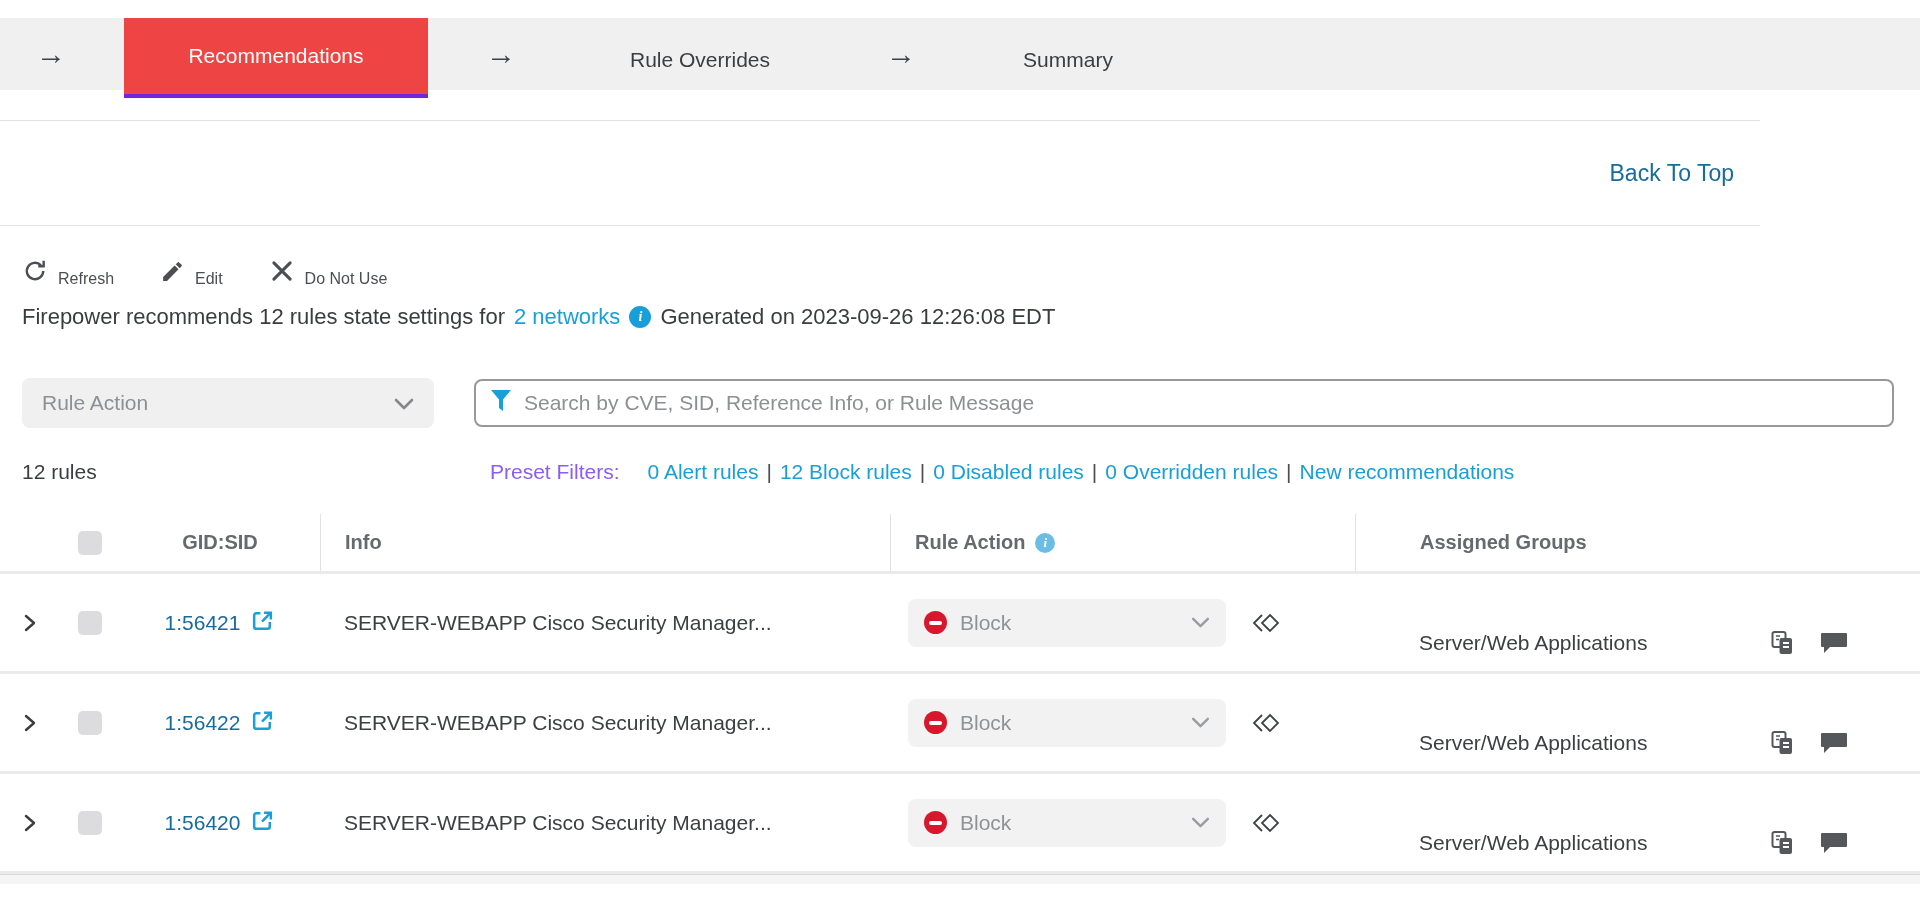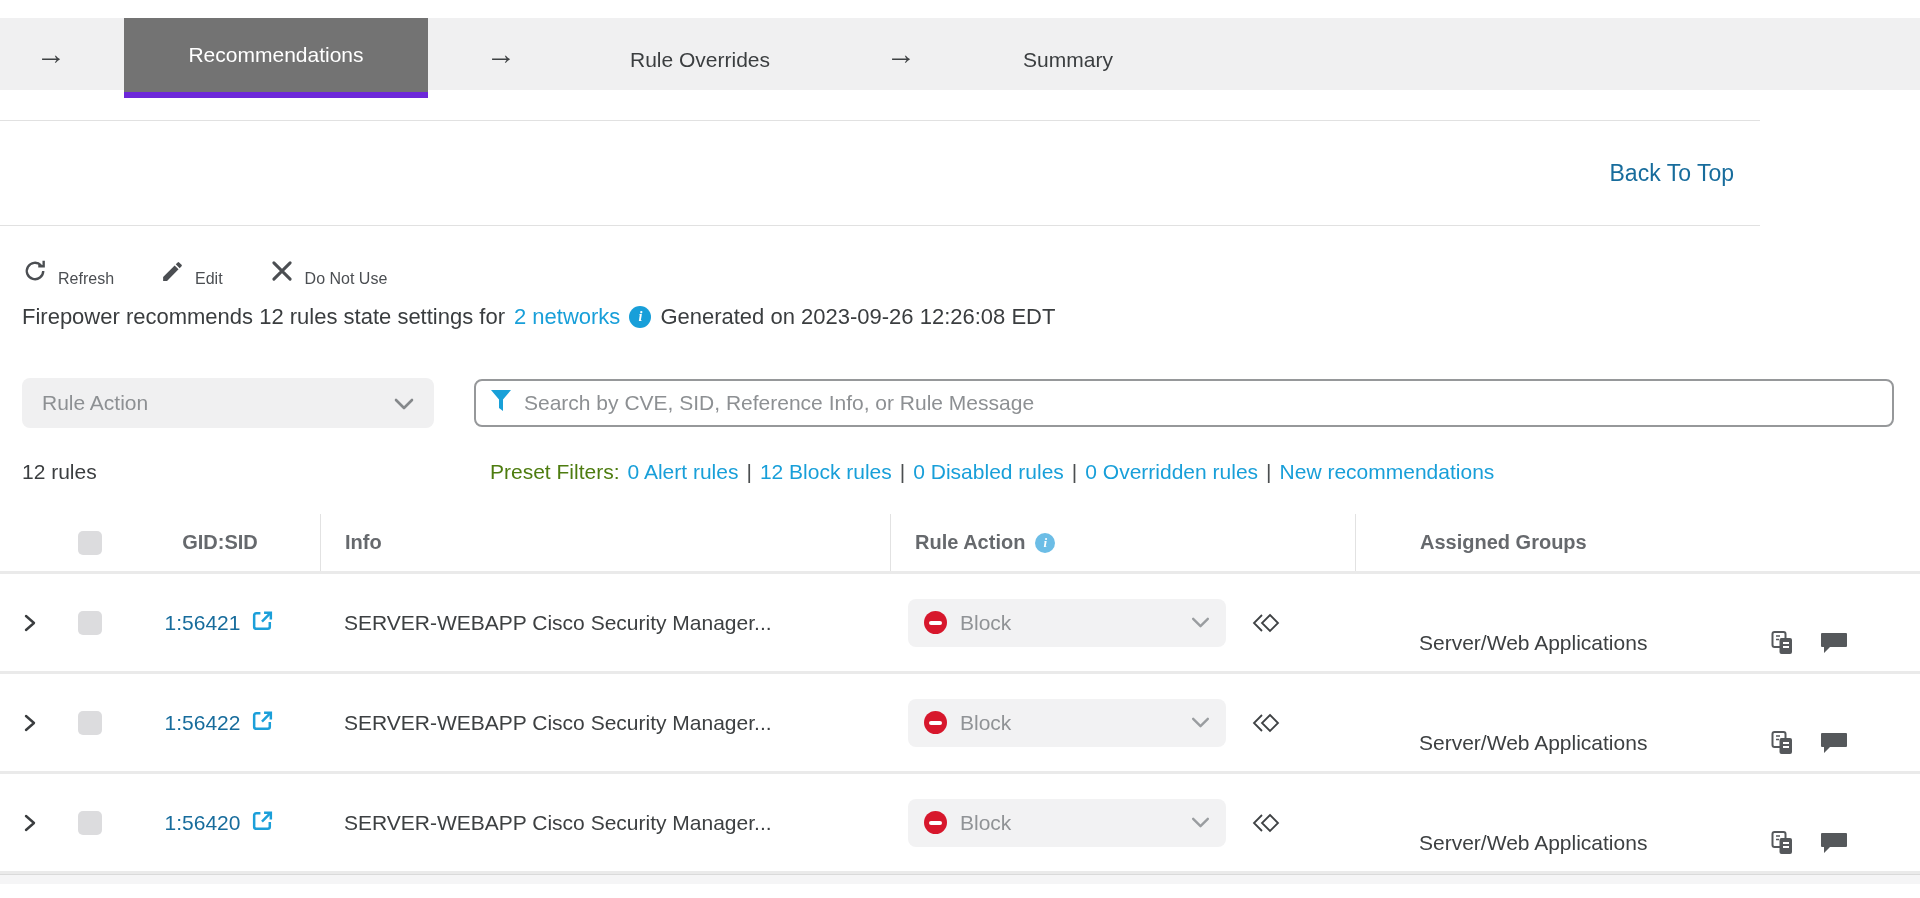--- a/index.html
+++ b/index.html
@@ -6,21 +6,21 @@
   html,body { width:1920px; height:898px; background:#fff; overflow:hidden;
     font-family:"Liberation Sans", sans-serif; color:#3b3e40; }
 
   
   .stepper { position:absolute; top:0; left:0; width:1920px; height:98px; }
   .stepper-bar { position:absolute; top:18px; left:0; width:100%; height:72px; background:#f0f0f1; }
   .step-arrow { position:absolute; top:18px; height:72px; display:flex; align-items:center;
     font-size:30px; color:#3f4244; font-weight:300; }
   .arrow-1 { left:36px; } .arrow-2 { left:486px; } .arrow-3 { left:886px; }
   .step-tab-active { position:absolute; left:124px; top:18px; width:304px; height:80px;
-    background:#737373; border-bottom:6px solid #6d28d9; display:flex; align-items:center;
+    background:#ef4444; border-bottom:4px solid #6d28d9; display:flex; align-items:center;
     justify-content:center; color:#fff; font-size:21px; cursor:pointer; }
   .step-label { position:absolute; top:18px; height:84px; display:flex; align-items:center;
     justify-content:center; font-size:21px; color:#3b3e40; cursor:pointer; }
   .step-overrides { left:560px; width:280px; }
   .step-summary { left:968px; width:200px; }
 
   
   .backtotop-bar { position:absolute; top:120px; left:0; width:1760px; height:106px;
     border-top:1px solid #e1e1e1; border-bottom:1px solid #e1e1e1; background:#fff;
     display:flex; align-items:center; justify-content:flex-end; padding-right:26px; }
@@ -49,21 +49,21 @@
     display:flex; align-items:center; justify-content:space-between; padding:0 20px;
     font-size:21px; color:#8d9093; cursor:pointer; }
   .search-box { flex:1; height:48px; background:#fff; border:2px solid #96989a; border-radius:8px;
     display:flex; align-items:center; padding:0 14px; gap:12px; }
   .search-box input { flex:1; border:none; outline:none; font-size:21px; color:#3b3e40;
     font-family:inherit; background:transparent; }
   .search-box input::placeholder { color:#8d9093; opacity:1; }
 
   .filters-row { display:flex; align-items:center; margin:32px 22px 0; font-size:21px; }
   .rules-count { width:468px; color:#3b3e40; }
-  .preset-label { color:#4d7c0f; margin-right:8px; }
+  .preset-label { color:#8b5cf6; margin-right:28px; }
   .preset-links { display:flex; align-items:center; gap:8px; }
   .preset-link { color:#189fd9; cursor:pointer; text-decoration:none; }
   .preset-sep { color:#4b4e50; }
 
   
   .table { margin-top:30px; width:1920px; }
   .trow, .thead { display:grid; grid-template-columns:60px 60px 200px 570px 465px 1fr;
     align-items:center; }
   .thead { height:60px; border-bottom:3px solid #eaeaea; font-weight:bold; color:#66696d; font-size:20px; }
   .hcell { display:flex; align-items:center; height:100%; }

